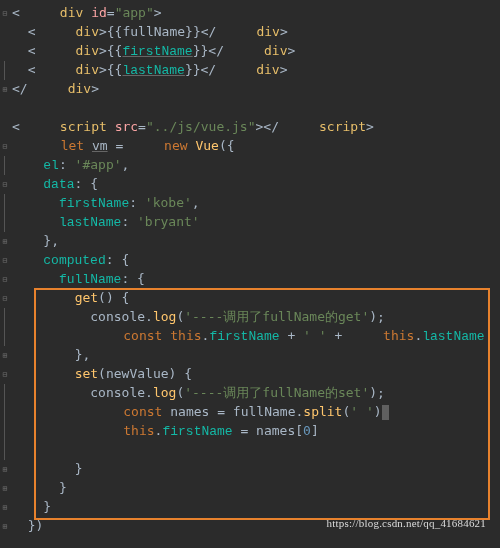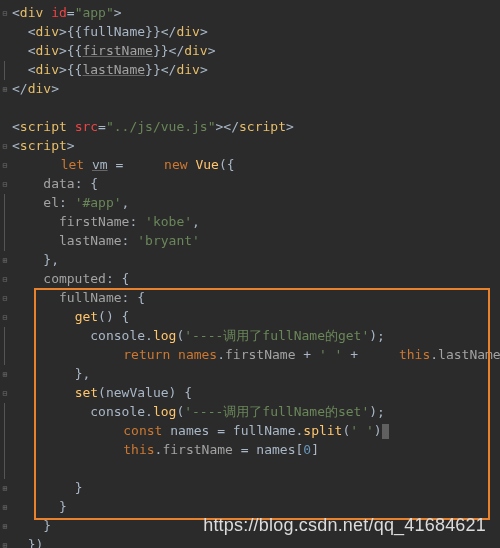--- a/index.html
+++ b/index.html
@@ -44,51 +44,51 @@
   }
   .vline::before {
     content: "";
     position: absolute;
     left: 4px; top: 0; bottom: 0;
     border-left: 1px solid #555;
   }
   .code { white-space: pre; padding-left: 2px; }
 
   
-  .tag    { color: #e8bf6a; }   
-  .attr   { color: #ef4444; }   
+  .tag    { color: #e8bf6a; margin-left: 40px; }   
+  .attr   { color: #fca5a5; }   
   .str    { color: #6a8759; }   
   .kw     { color: #cc7832; margin-left: 33px; }   
   .def    { color: #ffc66d; margin-top: 30px; }   
   .ident  { color: #a9b7c6; }   
-  .prop   { color: #a3a3a3; }   
+  .prop   { color: #14b8a6; font-family: Liberation Mono, monospace; }   
   .punct  { color: #a9b7c6; }
   .mexpr  { color: #a9b7c6; }
   .fname  { color: #ffc66d; }
   .num    { color: #6897bb; }
   .ul { text-decoration: underline; text-decoration-color: #666; }
 
   .highlight-box {
     position: absolute;
     border: 2px solid #e8822d;
     pointer-events: none;
   }
   .cursor-block {
     display: inline-block;
     width: 7px; height: 15px;
     background: #606060;
     vertical-align: middle;
   }
   .watermark {
     position: absolute;
     right: 14px;
-    bottom: 10px;
+    bottom: 16px;
     color: #dcdcdc;
-    font-family: Liberation Sans, sans-serif;
-    font-size: 18px;
+    font-family: Liberation Serif, serif;
+    font-size: 11px;
     letter-spacing: 0.2px;
   }
 </style>
 </head>
 <body>
 
 <div class="editor" id="editor">
     <div class="line">
       <span class="gutter fold-open"></span>
       <span class="code"><span class="punct">&lt;</span><span class="tag">div </span><span class="attr">id</span><span class="punct">=</span><span class="str">"app"</span><span class="punct">&gt;</span></span>
@@ -112,36 +112,32 @@
     <div class="line">
       <span class="gutter"></span>
       <span class="code"></span>
     </div>
     <div class="line">
       <span class="gutter"></span>
       <span class="code"><span class="punct">&lt;</span><span class="tag">script </span><span class="attr">src</span><span class="punct">=</span><span class="str">"../js/vue.js"</span><span class="punct">&gt;&lt;/</span><span class="tag">script</span><span class="punct">&gt;</span></span>
     </div>
     <div class="line">
       <span class="gutter fold-open"></span>
-      <span class="code"><span class="punct">&lt;</span><span class="tag">script</span><span class="punct">&gt;</span></span>
-    </div>
-    <div class="line">
-      <span class="gutter fold-open"></span>
       <span class="code">  <span class="kw">let </span><span class="ident ul">vm</span><span class="punct"> = </span><span class="kw">new </span><span class="def">Vue</span><span class="punct">({</span></span>
     </div>
     <div class="line">
+      <span class="vline"></span>
+      <span class="code">    <span class="prop">el</span><span class="punct">: </span><span class="str">'#app'</span><span class="punct">,</span></span>
+    </div>
+    <div class="line">
       <span class="gutter fold-open"></span>
       <span class="code">    <span class="prop">data</span><span class="punct">: {</span></span>
     </div>
     <div class="line">
       <span class="vline"></span>
-      <span class="code">    <span class="prop">el</span><span class="punct">: </span><span class="str">'#app'</span><span class="punct">,</span></span>
-    </div>
-    <div class="line">
-      <span class="vline"></span>
       <span class="code">      <span class="prop">firstName</span><span class="punct">: </span><span class="str">'kobe'</span><span class="punct">,</span></span>
     </div>
     <div class="line">
       <span class="vline"></span>
       <span class="code">      <span class="prop">lastName</span><span class="punct">: </span><span class="str">'bryant'</span></span>
     </div>
     <div class="line">
       <span class="gutter fold-closed"></span>
       <span class="code">    <span class="punct">},</span></span>
     </div>
@@ -156,21 +152,21 @@
     <div class="line">
       <span class="gutter fold-open"></span>
       <span class="code">        <span class="def">get</span><span class="punct">() {</span></span>
     </div>
     <div class="line">
       <span class="vline"></span>
       <span class="code">          <span class="ident">console</span><span class="punct">.</span><span class="fname">log</span><span class="punct">(</span><span class="str">'----调用了fullName的get'</span><span class="punct">);</span></span>
     </div>
     <div class="line">
       <span class="vline"></span>
-      <span class="code">          <span class="kw">return names</span><span class="punct">.</span><span class="prop">firstName</span><span class="punct"> + </span><span class="str">' '</span><span class="punct"> + </span><span class="kw">this</span><span class="punct">.</span><span class="prop">lastName</span></span>
+      <span class="code">          <span class="kw">const this</span><span class="punct">.</span><span class="prop">firstName</span><span class="punct"> + </span><span class="str">' '</span><span class="punct"> + </span><span class="kw">this</span><span class="punct">.</span><span class="prop">lastName</span></span>
     </div>
     <div class="line">
       <span class="gutter fold-closed"></span>
       <span class="code">        <span class="punct">},</span></span>
     </div>
     <div class="line">
       <span class="gutter fold-open"></span>
       <span class="code">        <span class="def">set</span><span class="punct">(newValue) {</span></span>
     </div>
     <div class="line">

